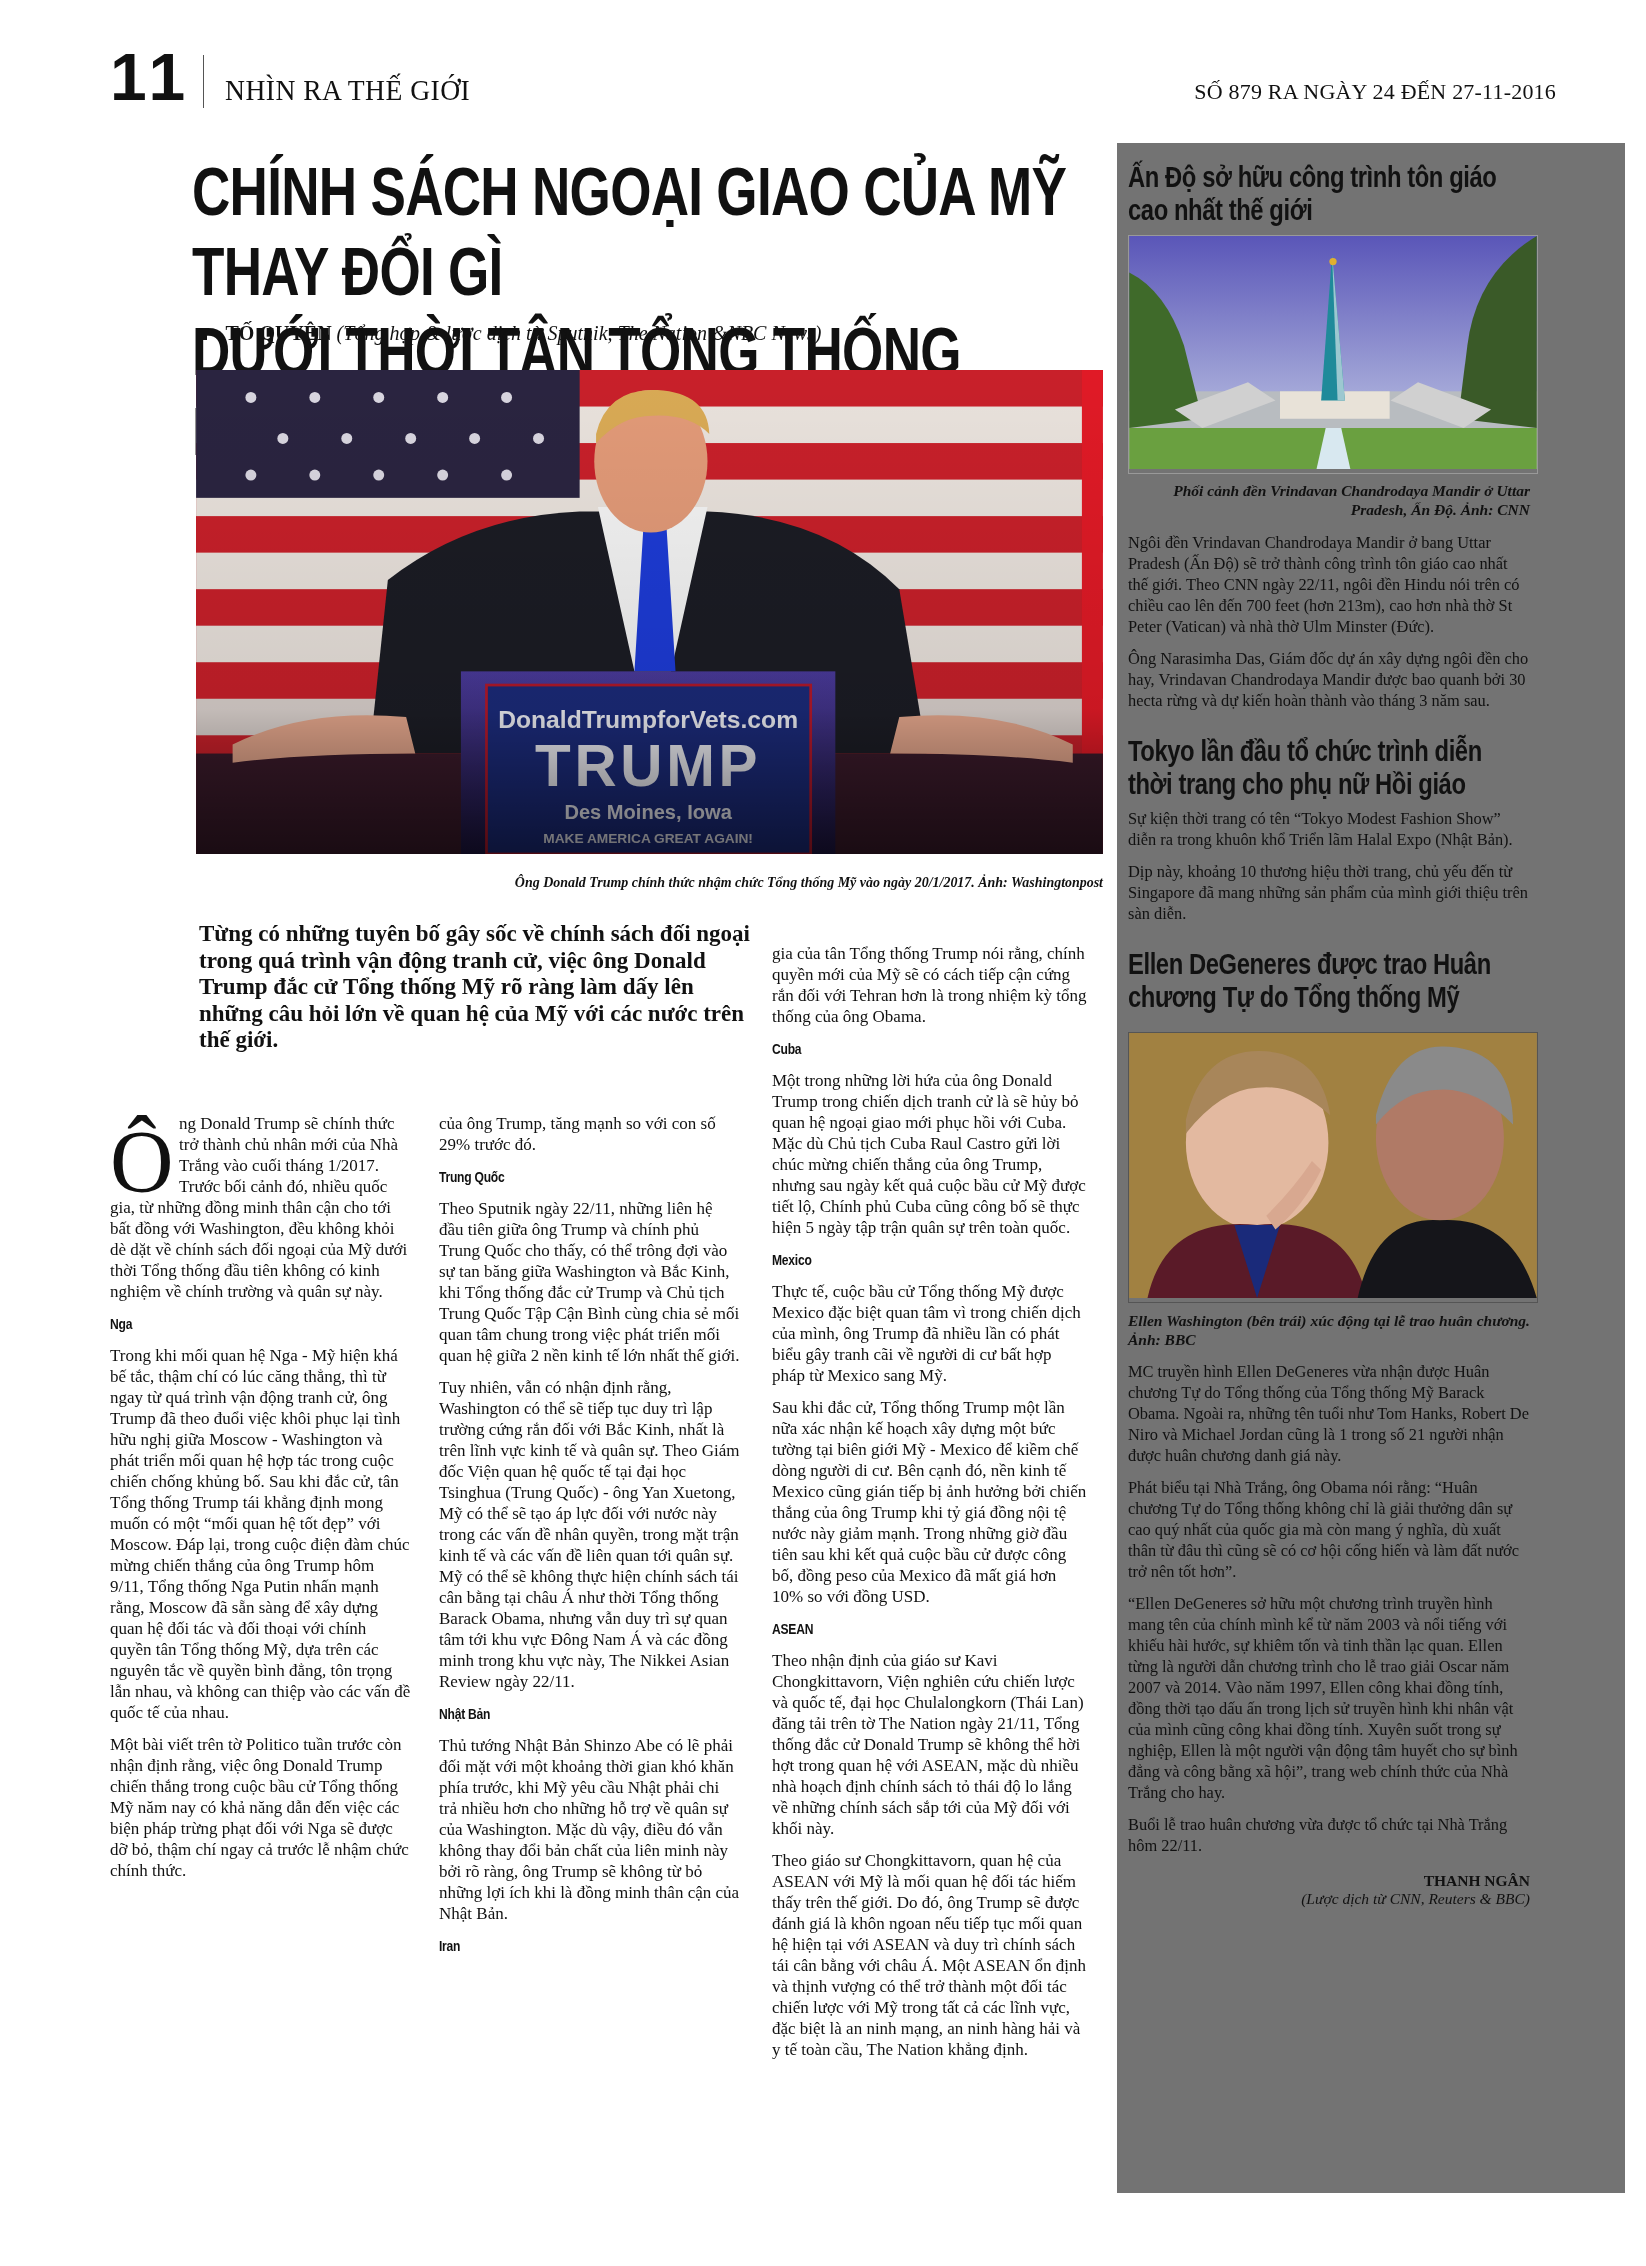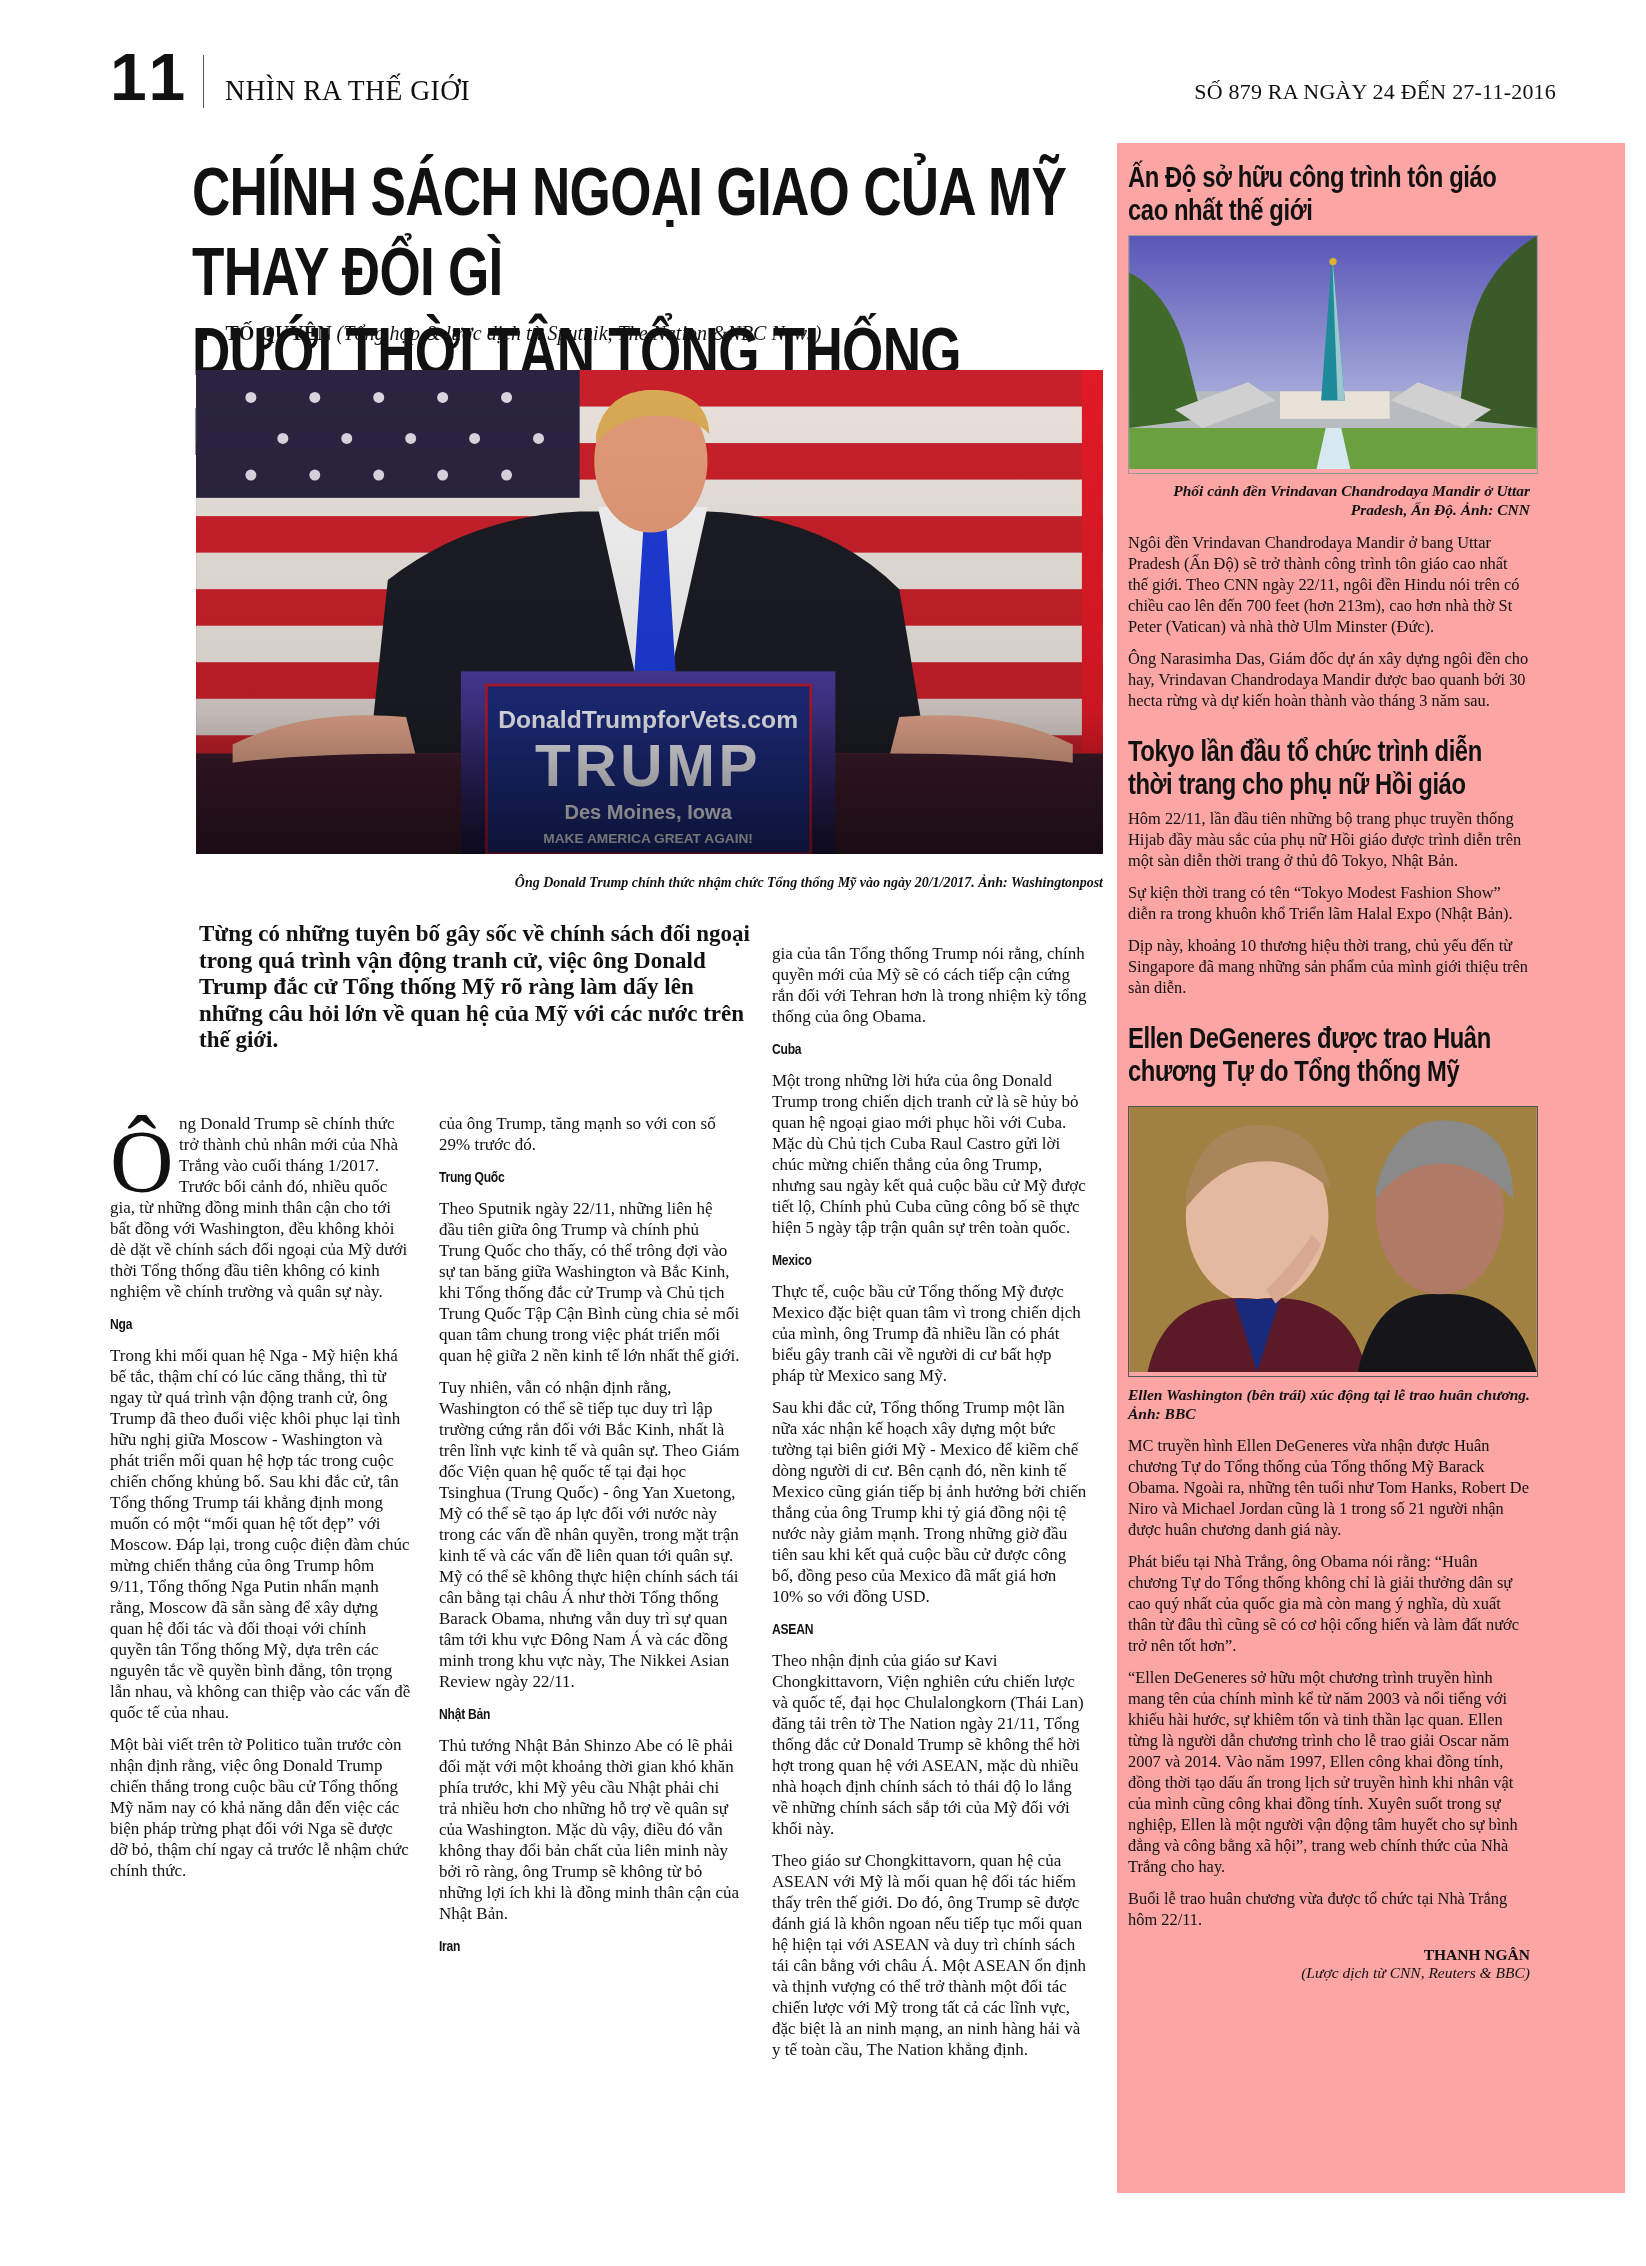--- a/index.html
+++ b/index.html
@@ -22,21 +22,21 @@
   .lede { position: absolute; left: 199px; top: 921px; width: 557px; font-weight: 700; font-size: 23px; line-height: 26.5px; }
 
   .col { position: absolute; font-size: 17px; line-height: 21px; text-align: left; margin-top: 20px; }
   .col p { margin: 0 0 11px 0; }
   .col h4 { margin: 3.7px 0 11px 0; font-family: "Liberation Sans", sans-serif; font-weight: 700; font-size: 15.5px; transform: scaleX(0.78); transform-origin: left; letter-spacing: -0.3px; }
   .col1 { left: 110px; top: 1093px; width: 302px; }
   .col2 { left: 439px; top: 1093px; width: 302px; }
   .col3 { left: 772px; top: 923px; width: 315px; }
   .dropcap { float: left; font-size: 88px; line-height: 71px; margin: 12.8px 5.5px -3.7px 0; font-family: "Liberation Serif", serif; }
 
-  .sidebar { position: absolute; left: 1117px; top: 143px; width: 508px; height: 2050px; background: #fca5a5; }
+  .sidebar { position: absolute; left: 1117px; top: 143px; width: 508px; height: 2050px; background: #737373; }
   .sb-inner { position: absolute; left: 11px; top: 18.3px; width: 402px; }
   .sb-title { font-family: "Liberation Sans", sans-serif; font-weight: 700; font-size: 29px; line-height: 33px; letter-spacing: -0.5px; transform: scaleX(0.82); transform-origin: left; width: 493px; margin: 0 0 7.3px 0; }
   .sb-photo { width: 408px; overflow: hidden; border: 0.9px solid #999; }
   .sb-caption { font-style: italic; font-weight: 700; font-size: 15.5px; line-height: 19px; margin: 7.3px 0 12.8px 0; }
   .sb-caption.right { text-align: right; }
   .sb-text { font-size: 16.4px; line-height: 21px; }
   .sb-text p { margin: 0 0 11px 0; }
   .sb-signature { text-align: right; font-weight: 700; font-size: 15.5px; margin-top: 0; }
   .sb-source { text-align: right; font-style: italic; font-size: 15.5px; }
 </style>
@@ -177,21 +177,20 @@
       </svg>
     </div>
     <div class="sb-caption right">Phối cảnh đền Vrindavan Chandrodaya Mandir ở Uttar Pradesh, Ấn Độ. Ảnh: CNN</div>
     <div class="sb-text">
       <p>Ngôi đền Vrindavan Chandrodaya Mandir ở bang Uttar Pradesh (Ấn Độ) sẽ trở thành công trình tôn giáo cao nhất thế giới. Theo CNN ngày 22/11, ngôi đền Hindu nói trên có chiều cao lên đến 700 feet (hơn 213m), cao hơn nhà thờ St Peter (Vatican) và nhà thờ Ulm Minster (Đức).</p>
       <p>Ông Narasimha Das, Giám đốc dự án xây dựng ngôi đền cho hay, Vrindavan Chandrodaya Mandir được bao quanh bởi 30 hecta rừng và dự kiến hoàn thành vào tháng 3 năm sau.</p>
     </div>
 
     <div class="sb-title" style="margin-top:24px">Tokyo lần đầu tổ chức trình diễn thời trang cho phụ nữ Hồi giáo</div>
     <div class="sb-text">
-      <p>Hôm 22/11, lần đầu tiên những bộ trang phục truyền thống Hijab đầy màu sắc của phụ nữ Hồi giáo được trình diễn trên một sàn diễn thời trang ở thủ đô Tokyo, Nhật Bản.</p>
       <p>Sự kiện thời trang có tên “Tokyo Modest Fashion Show” diễn ra trong khuôn khổ Triển lãm Halal Expo (Nhật Bản).</p>
       <p>Dịp này, khoảng 10 thương hiệu thời trang, chủ yếu đến từ Singapore đã mang những sản phẩm của mình giới thiệu trên sàn diễn.</p>
     </div>
 
     <div class="sb-title" style="margin-top:24px; margin-bottom:18.3px">Ellen DeGeneres được trao Huân chương Tự do Tổng thống Mỹ</div>
     <div class="sb-photo" style="border-color:#555">
       <svg width="408" height="265" viewBox="0 0 446 290">
         <rect width="446" height="290" fill="#c9a14a"></rect>
         <rect x="0" y="0" width="446" height="290" fill="#2a2228" opacity="0.25"></rect>
         <ellipse cx="140" cy="120" rx="78" ry="95" fill="#e3b9a0"></ellipse>

